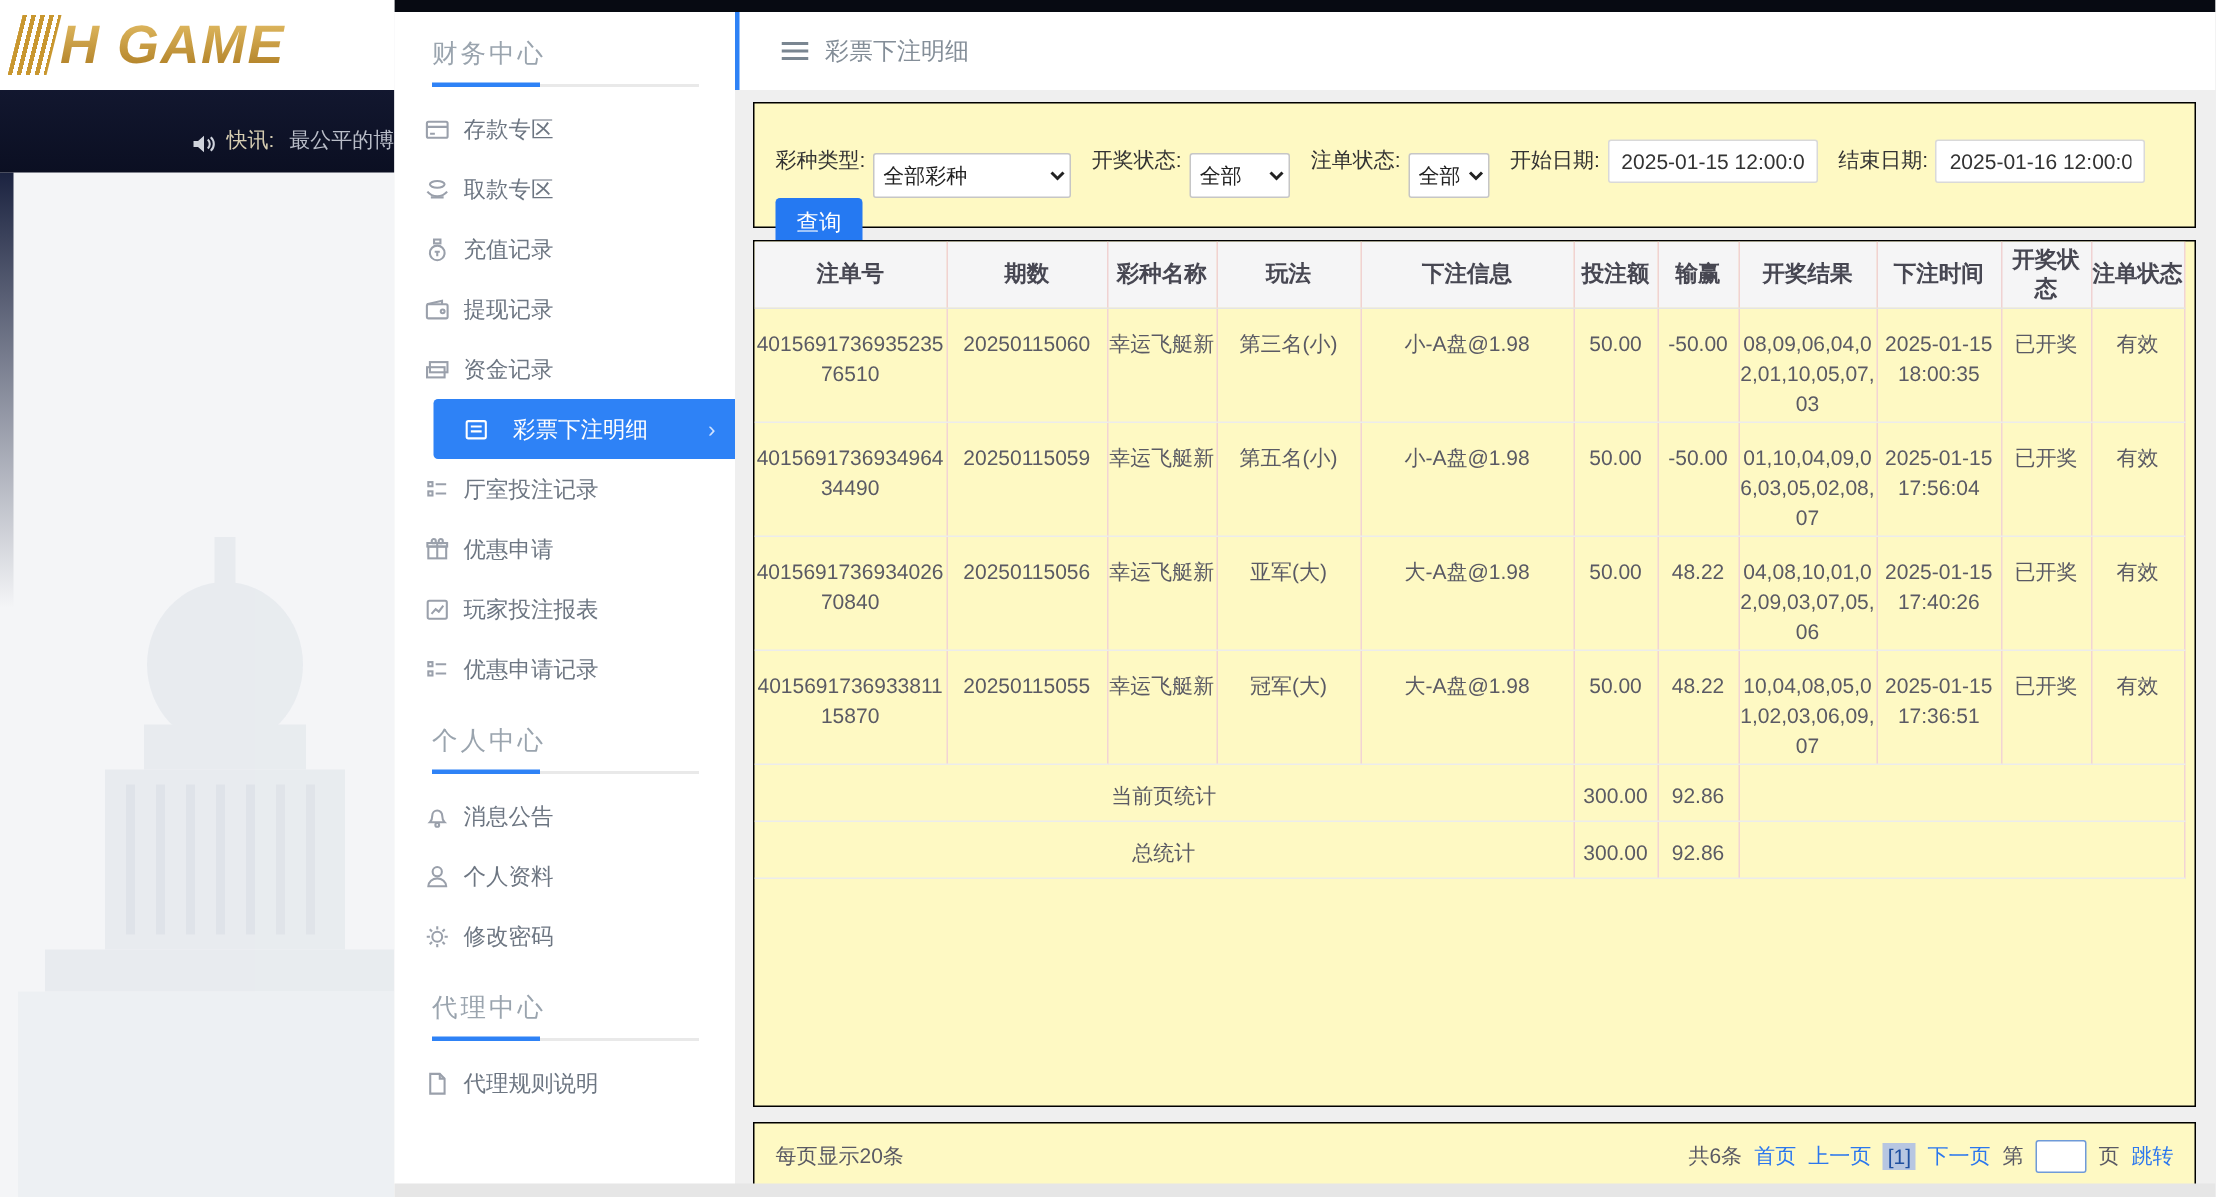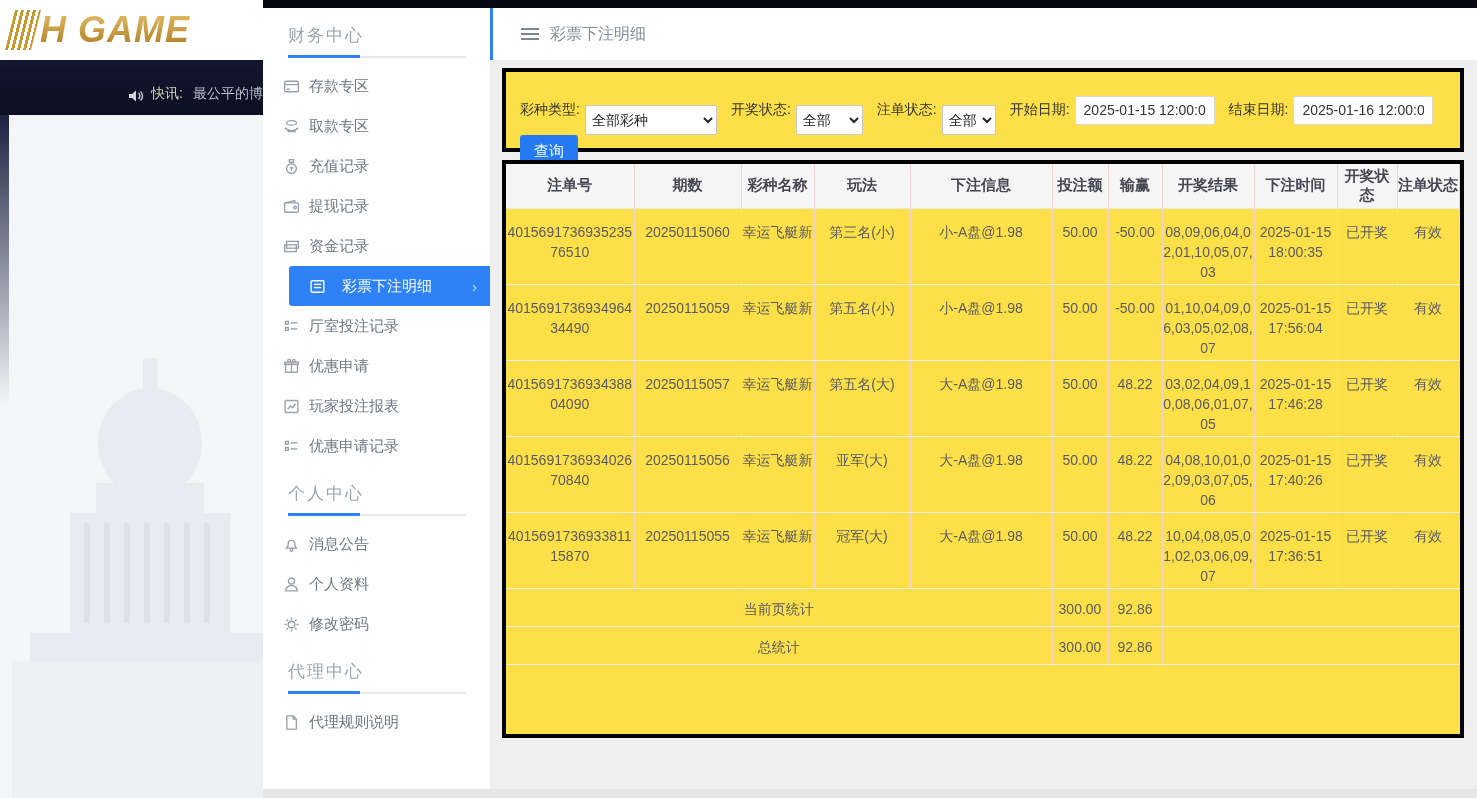--- a/index.html
+++ b/index.html
@@ -53,21 +53,21 @@
   .mi * { stroke:#9aa0ab; stroke-width:1.3; fill:none; }
   .sb-item.active .mi * { stroke:#ffffff; }
 
   
   .main { position:absolute; left:490px; top:8px; width:987px; height:790px; background:#efefef; }
   .crumb-bar { position:absolute; left:0; top:0; width:987px; height:52px; background:#ffffff;
     border-left:3px solid #2e82f6; display:flex; align-items:center; padding-left:28px;
     color:#848e98; font-size:16px; }
   .crumb-bar svg { margin-right:11px; }
 
-  .card { position:absolute; background:#fde047; border:4px solid #000000; }
+  .card { position:absolute; background:#fef9c3; border:1px solid #000000; }
   .filter-card { left:12px; top:60px; width:962px; height:84px; padding:13px 14px; }
   .filter-row { display:flex; align-items:center; flex-wrap:nowrap; font-size:14px; color:#333; }
   .filter-row label { margin:0 5px 0 14px; }
   .filter-row label:first-child { margin-left:0; }
   select { height:30px; border:1px solid #c6c6c6; border-radius:2px; background:#fff;
     font-size:14px; color:#222; font-family:"Liberation Sans",sans-serif; padding:0 2px;margin-top:20px; }
   .sel-lottery { width:132px; } .sel-draw { width:67px; } .sel-order { width:54px; }
   .date-input { width:140px; height:29px; border:1px solid #d9d9d9; border-radius:2px;
     font-size:14px; color:#333; padding:0 8px; font-family:"Liberation Sans",sans-serif; }
   .query-btn { width:58px; height:33px; background:#2579f2; color:#fff;
@@ -414,33 +414,20 @@
             <td>第五名(小)</td>
             <td>小-A盘@1.98</td>
             <td>50.00</td>
             <td>-50.00</td>
             <td>01,10,04,09,06,03,05,02,08,07</td>
             <td>2025-01-15 17:56:04</td>
             <td>已开奖</td>
             <td>有效</td>
           </tr>
           <tr class="data-row">
-            <td>401569173693438804090</td>
-            <td>20250115057</td>
-            <td>幸运飞艇新</td>
-            <td>第五名(大)</td>
-            <td>大-A盘@1.98</td>
-            <td>50.00</td>
-            <td>48.22</td>
-            <td>03,02,04,09,10,08,06,01,07,05</td>
-            <td>2025-01-15 17:46:28</td>
-            <td>已开奖</td>
-            <td>有效</td>
-          </tr>
-          <tr class="data-row">
             <td>401569173693402670840</td>
             <td>20250115056</td>
             <td>幸运飞艇新</td>
             <td>亚军(大)</td>
             <td>大-A盘@1.98</td>
             <td>50.00</td>
             <td>48.22</td>
             <td>04,08,10,01,02,09,03,07,05,06</td>
             <td>2025-01-15 17:40:26</td>
             <td>已开奖</td>
@@ -468,16 +455,30 @@
           <tr class="sum-row">
             <td colspan="5">总统计</td>
             <td>300.00</td>
             <td>92.86</td>
             <td colspan="4"></td>
           </tr>
         </tbody>
       </table>
     </div>
 
+    <div class="card pager-card">
+      <span>每页显示20条</span>
+      <span class="pager-right">
+        <span>共6条</span>
+        <a class="plink">首页</a>
+        <a class="plink">上一页</a>
+        <span class="pcur">[1]</span>
+        <a class="plink">下一页</a>
+        <span>第</span>
+        <input class="jump-input" style="">
+        <span>页</span>
+        <a class="plink">跳转</a>
+      </span>
+    </div>
   </div>
 
   <div class="bottom-track"></div>
 </div>
 
 </body></html>

